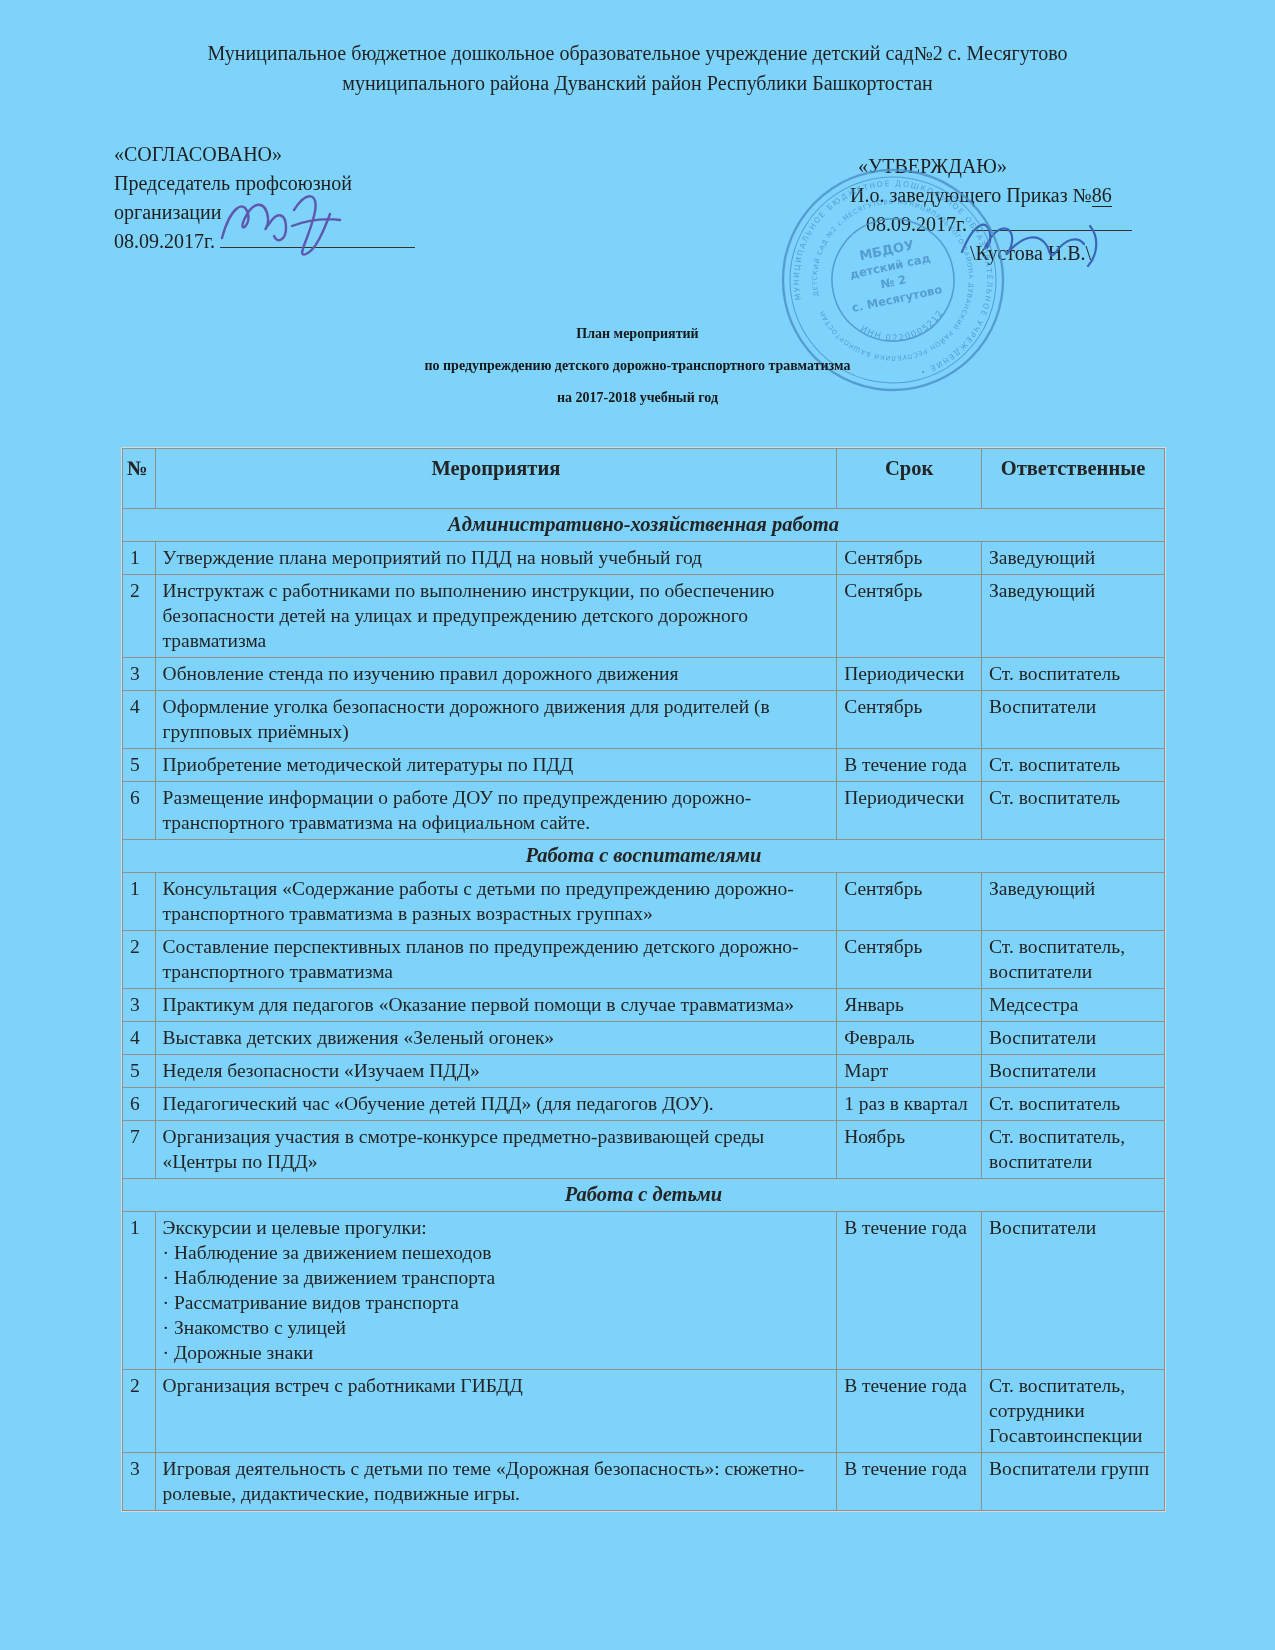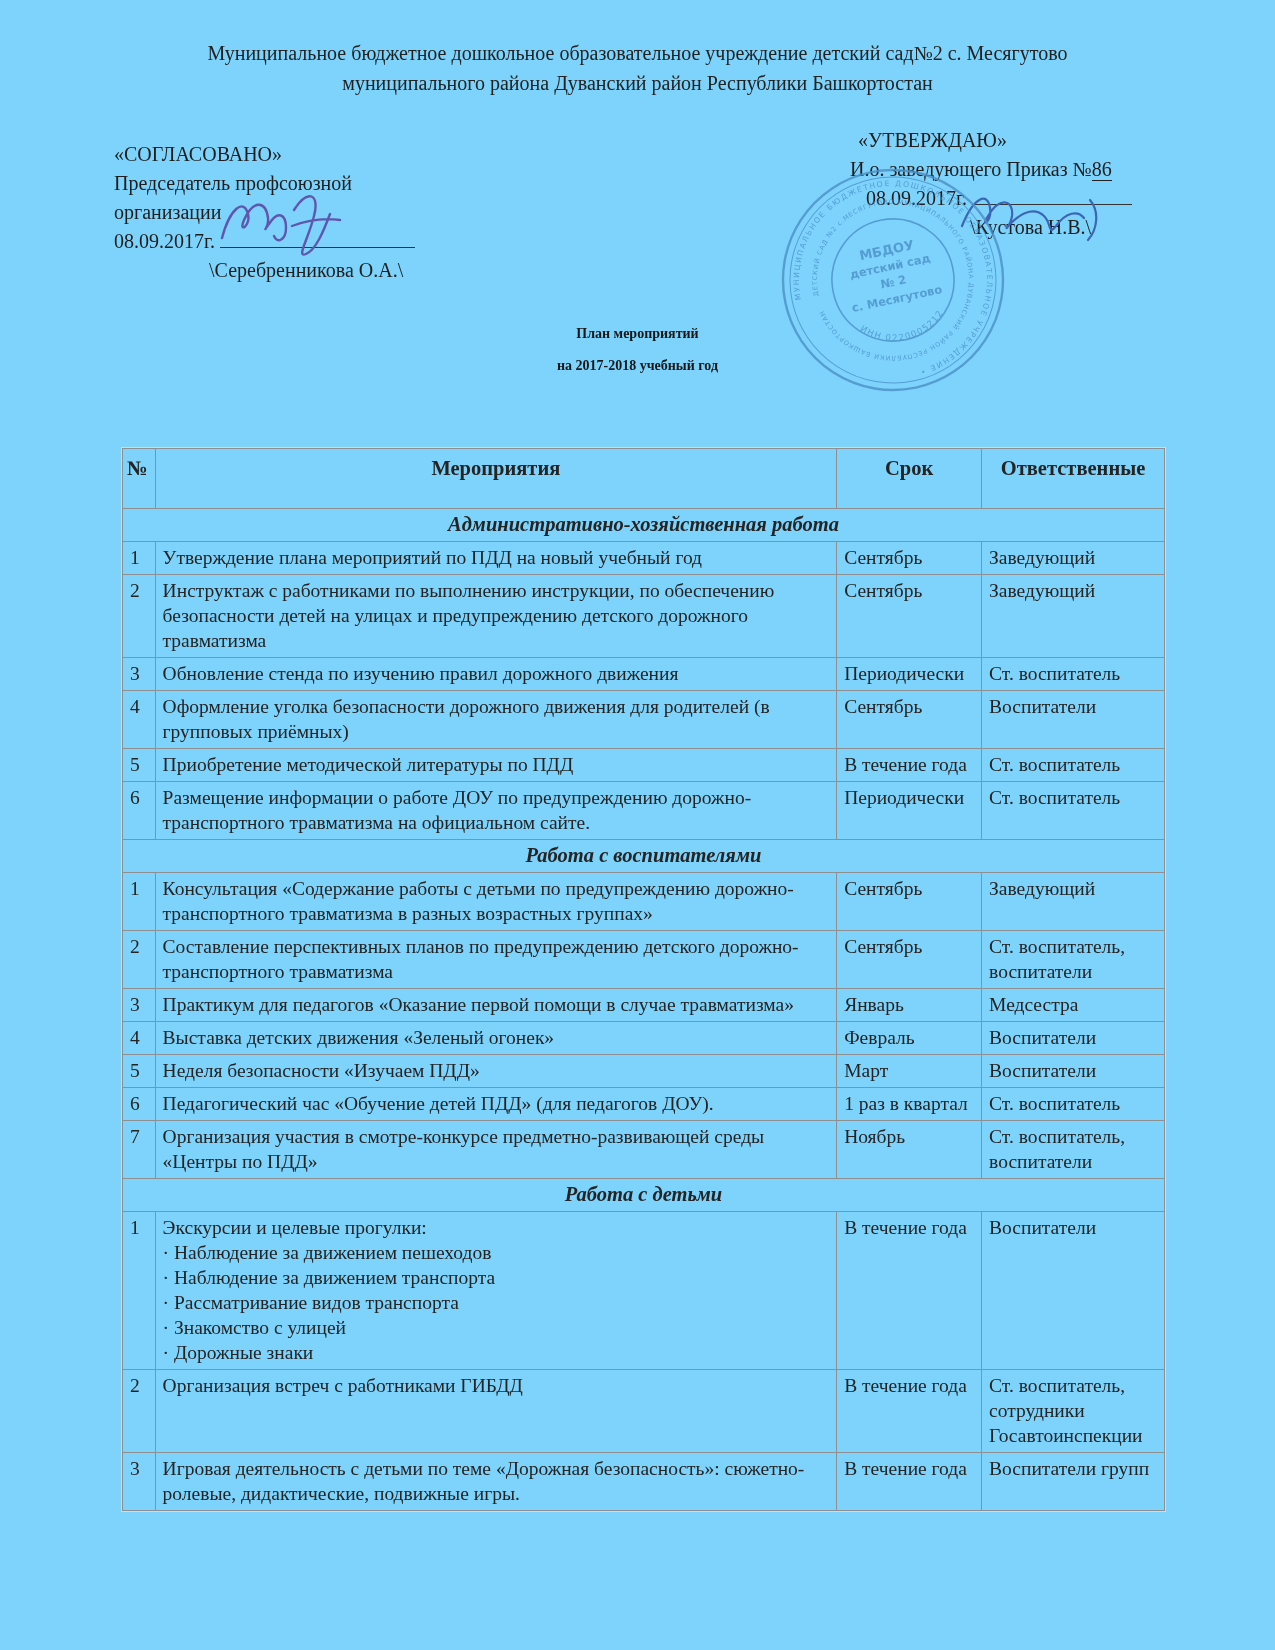--- a/index.html
+++ b/index.html
@@ -13,21 +13,21 @@
   .page{position:absolute;inset:0;overflow:hidden;background:#7dd3fc;}
 
   
   .org-header{
     position:absolute;top:38px;left:0;right:0;
     text-align:center;font-size:20px;line-height:30px;color:#222;
   }
 
   
   .approve-left{position:absolute;top:140px;left:114px;width:440px;font-size:20px;line-height:29px;}
-  .approve-right{position:absolute;top:126px;left:850px;width:330px;font-size:20px;line-height:29px;}
+  .approve-right{position:absolute;top:152px;left:850px;width:330px;font-size:20px;line-height:29px;}
   .sig-line{display:inline-block;border-bottom:1.5px solid #333;height:18px;vertical-align:baseline;}
   .sig-line.left{width:195px;}
   .sig-line.right{width:160px;}
   .name-left{padding-left:95px;}
   .name-right{padding-left:120px;}
   .order-no{border-bottom:1.5px solid #222;}
 
   
   .signature{position:absolute;pointer-events:none;}
   .signature.sig-l{left:100px;top:46px;}
@@ -86,21 +86,20 @@
   </div>
 
   <div class="approve-left">
     <div>«СОГЛАСОВАНО»</div>
     <div>Председатель профсоюзной</div>
     <div>организации</div>
     <div>
       <span>08.09.2017г.</span>
       <span class="sig-line left"></span>
     </div>
-    <div class="name-left">\Серебренникова О.А.\</div>
     <svg class="signature sig-l" width="150" height="78" viewBox="0 0 150 78">
       <path d="M8 52 C 16 22, 30 12, 34 28 C 37 40, 24 48, 30 34 C 40 12, 52 16, 54 32 C 55 42, 47 48, 55 38 C 64 24, 72 28, 72 42 C 72 54, 63 58, 60 50" fill="none" stroke="#5f57ad" stroke-width="2.4" stroke-linecap="round"></path>
       <path d="M80 24 C 94 2, 106 8, 100 30 C 94 54, 82 72, 92 68 C 102 64, 110 44, 116 28 M78 40 C 94 34, 112 32, 126 34" fill="none" stroke="#5f57ad" stroke-width="2.4" stroke-linecap="round"></path>
     </svg>
   </div>
 
   <div class="approve-right">
     <div style="padding-left:8px;">«УТВЕРЖДАЮ»</div>
     <div>
       <span>И.о. заведующего Приказ №</span><span class="order-no">86</span>
@@ -136,20 +135,21 @@
       </text>
       <text class="c-bold" x="114" y="88" text-anchor="middle">МБДОУ</text>
       <text class="c-reg" x="114" y="104" text-anchor="middle">детский сад</text>
       <text class="c-reg" x="114" y="120" text-anchor="middle">№ 2</text>
       <text class="c-reg" x="114" y="137" text-anchor="middle">с. Месягутово</text>
     </g>
   </svg>
 
   <div class="doc-title">
     <div>План мероприятий</div>
+    <div>по предупреждению детского дорожно-транспортного травматизма</div>
     <div>на 2017-2018 учебный год</div>
   </div>
 
   <div class="plan-table-wrap">
     <table class="plan">
       <colgroup>
         <col style="width:30px">
           <col style="width:685px">
           <col style="width:145px">
           <col style="width:183px">

